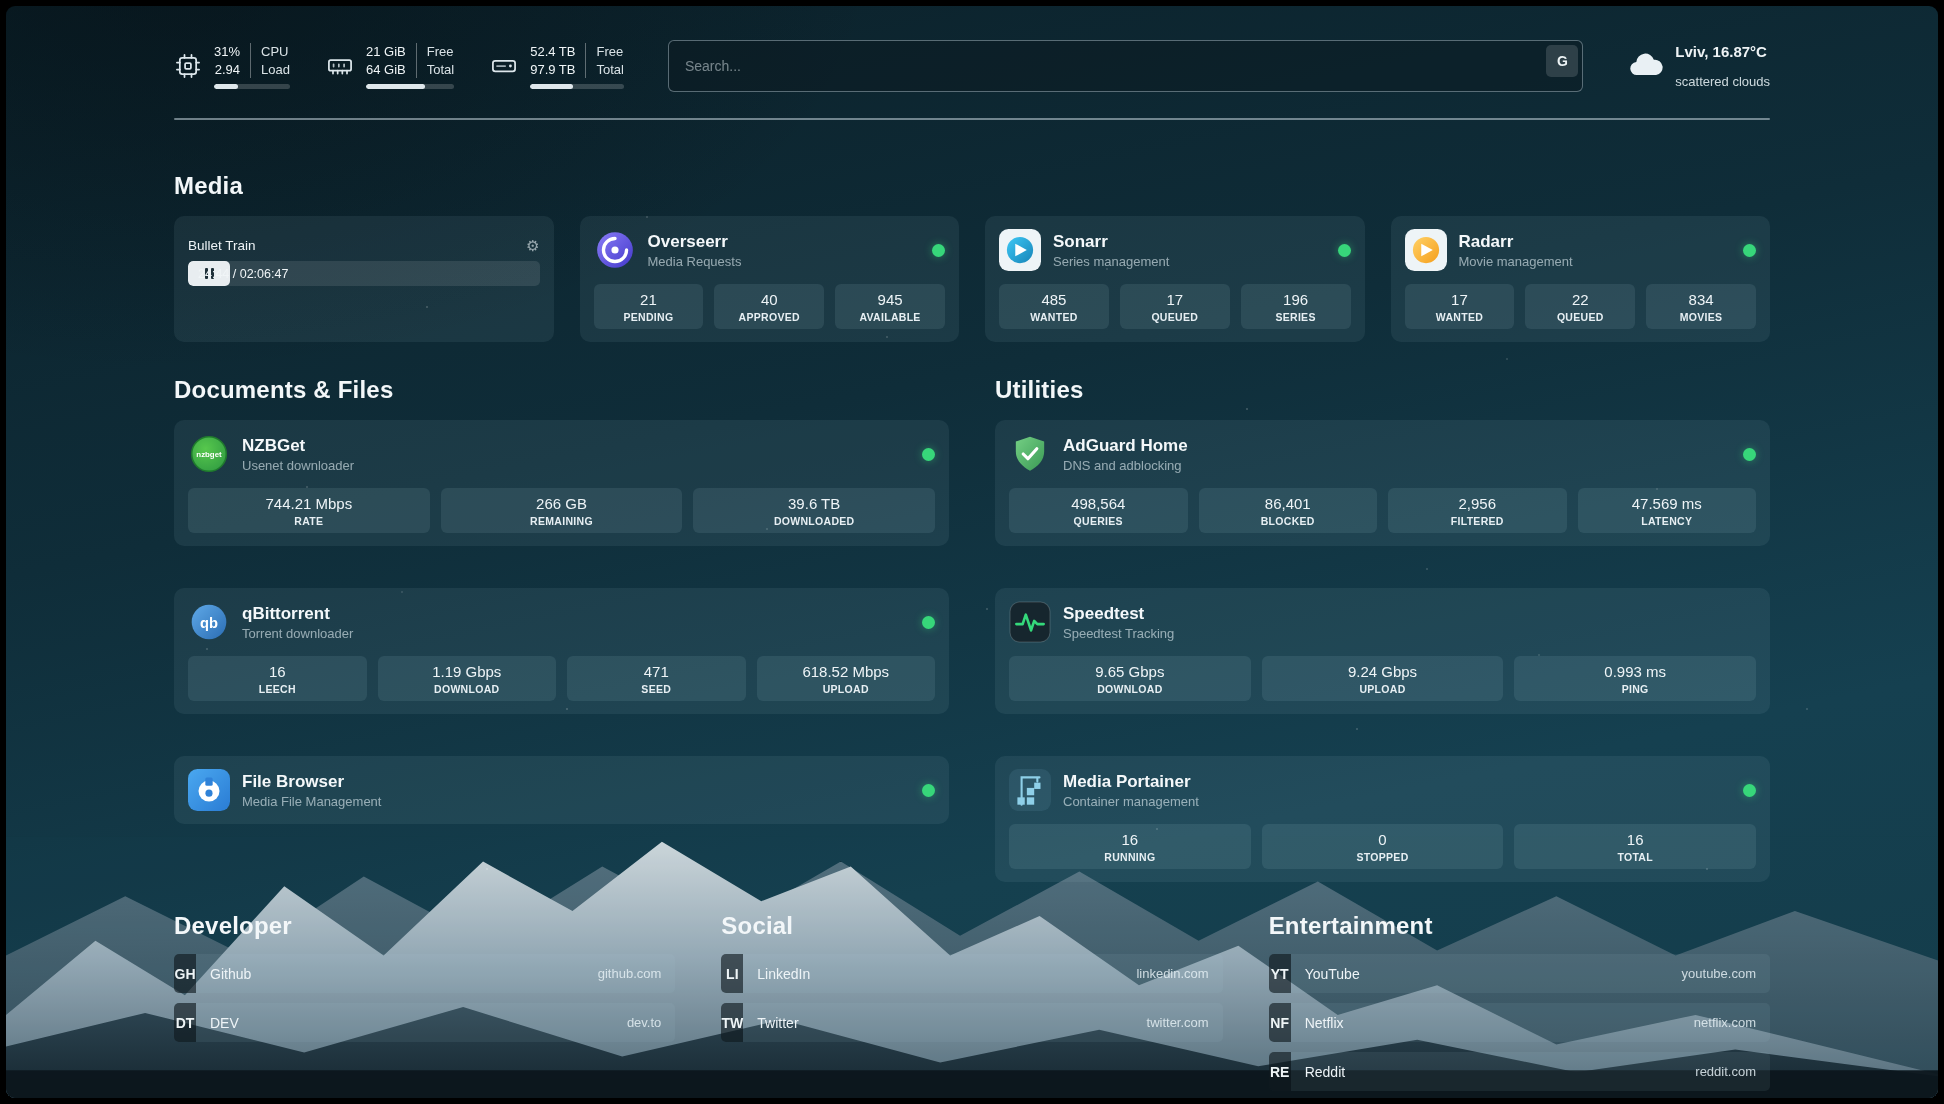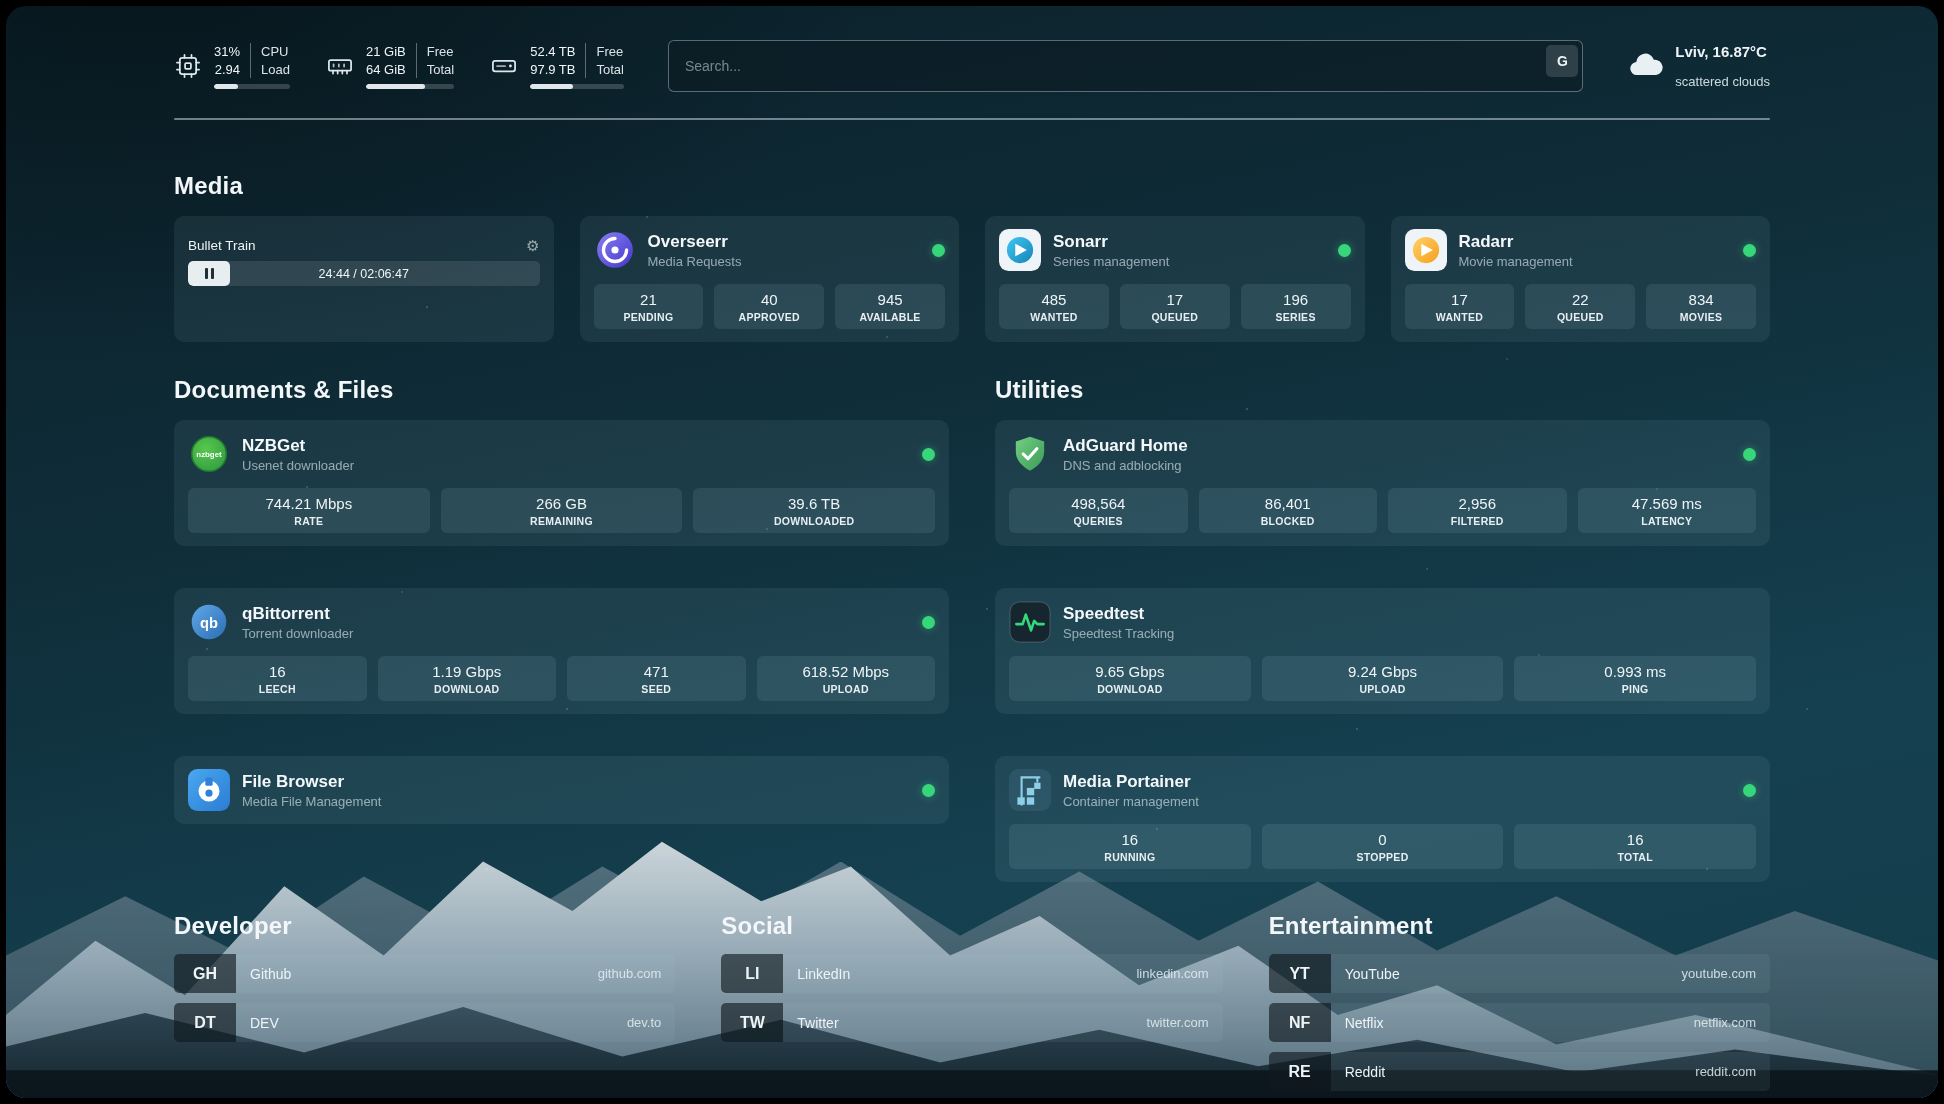--- a/index.html
+++ b/index.html
@@ -1,18 +1,18 @@
 <!DOCTYPE html>
 <html><head>
 <meta charset="utf-8">
 <style>
   *{box-sizing:border-box;margin:0;padding:0}
   html,body{width:1944px;height:1104px;background:#000;font-family:"Liberation Sans",sans-serif;color:#eef3f5;overflow:hidden}
   body{position:relative}
-  .screen{position:absolute;inset:6px;border-radius:20px;overflow:hidden;
+  .screen{position:absolute;inset:6px;border-radius:9px;overflow:hidden;
     background:
       radial-gradient(1200px 700px at 8% -5%, rgba(4,14,19,.55), transparent 60%),
       linear-gradient(168deg,#0b2029 0%,#0f2d39 38%,#154050 72%,#143c4a 100%);}
   .bg-svg{position:absolute;inset:0;width:100%;height:100%}
   .specks{position:absolute;top:0;left:0;width:2px;height:2px;border-radius:50%;background:transparent;
     box-shadow:420px 300px 0 0 rgba(255,255,255,.22),640px 210px 0 0 rgba(255,255,255,.18),
       880px 330px 0 0 rgba(255,255,255,.2),1100px 262px 0 0 rgba(255,255,255,.17),
       1240px 402px 0 0 rgba(255,255,255,.22),1500px 352px 0 0 rgba(255,255,255,.16),
       300px 480px 0 0 rgba(255,255,255,.2),760px 522px 0 0 rgba(255,255,255,.18),
       980px 602px 0 0 rgba(255,255,255,.2),1420px 562px 0 0 rgba(255,255,255,.18),
@@ -67,35 +67,35 @@
 
   .stats{display:grid;grid-auto-flow:column;grid-auto-columns:1fr;gap:11px;margin-top:13px}
   .stat{background:rgba(190,225,238,.10);border-radius:6px;padding:7px 4px 6px;text-align:center}
   .stat .v{font-size:15px;color:#eef4f7;white-space:nowrap}
   .stat .l{font-size:10.5px;font-weight:700;color:#e7eff3;margin-top:3px;letter-spacing:.3px}
 
   .plex-row{display:flex;align-items:center;margin-top:9px}
   .np-title{font-size:13.5px;color:#edf3f6}
   .gear{margin-left:auto;color:rgba(235,243,247,.6);font-size:15px;line-height:1;cursor:pointer}
   .player-bar{position:relative;margin-top:8px;height:25px;background:rgba(255,255,255,.10);border-radius:5px;
-    display:flex;align-items:center;justify-content:center;padding:0 10px;overflow:hidden}
+    display:flex;align-items:center;justify-content:flex-start;padding:0 10px;overflow:hidden}
   .player-fill{position:absolute;left:0;top:0;bottom:0;background:#e8edf0;border-radius:5px;
     display:flex;align-items:center;justify-content:center;gap:3px}
   .player-fill i{width:3px;height:11px;background:#1e3039;border-radius:1px}
   .player-time{position:relative;font-size:12.5px;color:#f0f5f7;white-space:nowrap}
 
   .cols{display:grid;grid-template-columns:1fr 1fr;gap:0 46px;margin-top:34px}
   .col-stack{display:flex;flex-direction:column;gap:42px;margin-top:16px}
 
   .bm-section{display:grid;grid-template-columns:1fr 1fr 1fr;gap:0 46px;margin-top:30px}
   .bm-list{margin-top:14px;display:flex;flex-direction:column;gap:10px}
   .bm-item{display:flex;align-items:center;height:39px;background:rgba(170,210,224,.085);border-radius:5px;
     overflow:hidden;cursor:pointer}
-  .bm-abbr{width:62px;height:100%;background:rgba(6,15,20,.6);display:flex;align-items:center;justify-content:center;
-    font-size:16px;font-weight:700;color:#eef4f6;flex-shrink:0}
+  .bm-abbr{width:22px;height:100%;background:rgba(6,15,20,.6);display:flex;align-items:center;justify-content:center;
+    font-size:14px;font-weight:700;color:#eef4f6;flex-shrink:0}
   .bm-name{margin-left:14px;font-size:14px;color:#eef4f7}
   .bm-url{margin-left:auto;margin-right:14px;font-size:13px;color:rgba(228,238,243,.85)}
 </style>
 </head>
 <body>
 
 <div class="screen">
 
   <svg class="bg-svg" viewBox="0 0 1944 1104" preserveAspectRatio="none">
     <defs>

